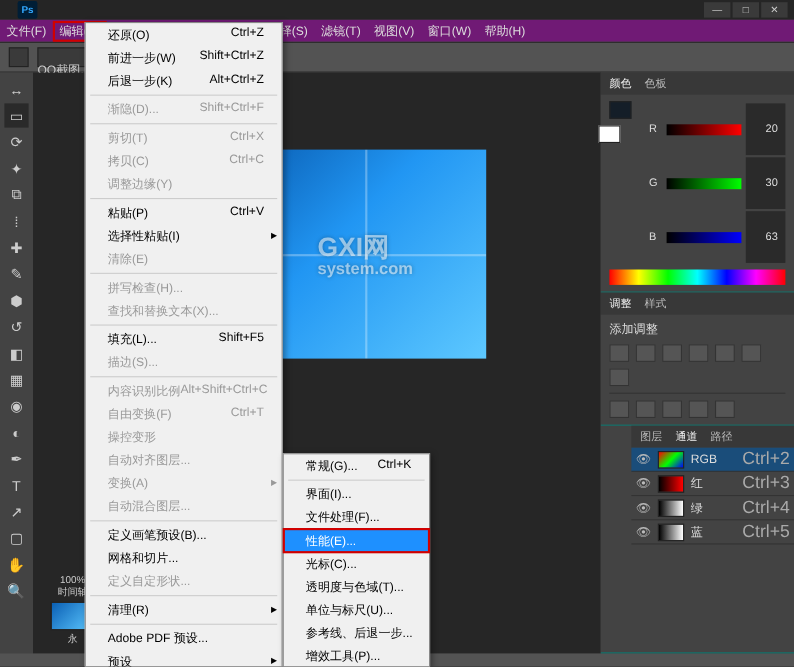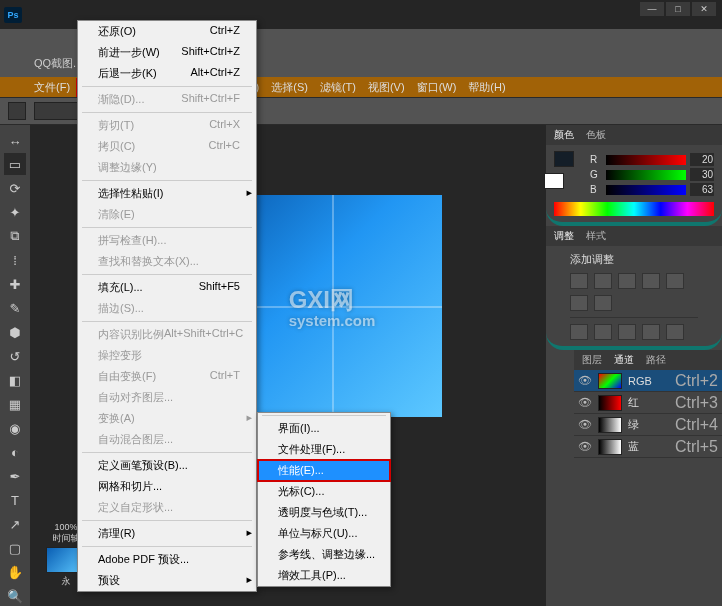--- a/index.html
+++ b/index.html
@@ -1,57 +1,57 @@
 <!DOCTYPE html>
 <html><head>
 <meta charset="utf-8">
 <style>
 * { margin: 0; padding: 0; box-sizing: border-box; font-family: "Microsoft YaHei", Arial, sans-serif; user-select: none; }
 body { background: #535353; width: 722px; height: 606px; overflow: hidden; position: relative; }
 .app { width: 722px; height: 596px; background: #535353; position: relative; }
-.titlebar { height: 29px; background: #252525; display: flex; align-items: center; padding-left: 4px; }
+.titlebar { height: 18px; background: #252525; display: flex; align-items: center; padding-left: 16px; }
 .ps-logo { width: 18px; height: 16px; background: #001e36; color: #31a8ff; font-size: 9px; font-weight: bold; display: flex; align-items: center; justify-content: center; border-radius: 2px; margin-right: 6px; }
 .win-controls { position: absolute; right: 0; top: 0; display: flex; gap: 2px; padding: 2px 6px; }
 .win-btn { width: 24px; height: 14px; background: #3a3a3a; color: #ccc; font-size: 9px; display: flex; align-items: center; justify-content: center; cursor: pointer; }
-.menubar { height: 20px; background: #a16207; display: flex; align-items: center; padding-left: 28px; font-size: 11px; color: #ddd; margin-top: 48px; }
+.menubar { height: 20px; background: #701a75; display: flex; align-items: center; font-size: 11px; color: #ddd; }
 .menu-item { padding: 2px 6px; cursor: pointer; position: relative; }
 .menu-item.hl { border: 2px solid #d00000; padding: 0 4px; }
 .toolbar1 { height: 28px; background: #535353; border-top: 1px solid #2a2a2a; border-bottom: 1px solid #2a2a2a; display: flex; align-items: center; padding-left: 8px; gap: 8px; }
 .tb-icon { width: 18px; height: 18px; background: #3a3a3a; border: 1px solid #222; }
 .tb-region { width: 80px; height: 18px; background: #3a3a3a; border: 1px solid #222; }
 .opts-text { color: #ccc; font-size: 11px; margin-left: 8px; }
 .workspace { display: flex; height: calc(100% - 68px); }
 .left-tools { width: 30px; background: #434343; display: flex; flex-direction: column; align-items: center; padding-top: 4px; gap: 2px; }
 .tool { width: 22px; height: 22px; display: flex; align-items: center; justify-content: center; color: #ccc; font-size: 13px; cursor: pointer; }
 .tool.active { background: #2a2a2a; }
 .canvas-area { flex: 1; background: #262626; position: relative; display: flex; align-items: flex-start; justify-content: center; padding-top: 30px; }
-.canvas-img { width: 220px; height: 222px; margin-left: 88px; margin-top: 40px; background: linear-gradient(135deg, #0a5fb4 0%, #2196f3 40%, #5dc8ff 100%); position: relative; overflow: hidden; }
+.canvas-img { width: 220px; height: 190px; margin-left: 88px; margin-top: 40px; background: linear-gradient(135deg, #0a5fb4 0%, #2196f3 40%, #5dc8ff 100%); position: relative; overflow: hidden; }
 .win-grid { position: absolute; inset: 0; }
 .win-grid::before, .win-grid::after { content: ''; position: absolute; background: rgba(255,255,255,0.3); }
 .win-grid::before { left: 50%; top: 0; width: 2px; height: 100%; }
 .win-grid::after { top: 50%; left: 0; height: 2px; width: 100%; }
 .watermark { position: absolute; top: 50%; left: 50%; transform: translate(-50%, -50%); color: rgba(255,255,255,0.55); font-size: 24px; font-weight: bold; text-shadow: 0 0 4px rgba(0,0,0,0.3); white-space: nowrap; }
 .watermark .sub { font-size: 15px; display: block; margin-top: -4px; }
 .right-panels { width: 176px; background: #434343; display: flex; flex-direction: column; }
-.panel { border-bottom: 4px solid #0f766e; border-radius: 17px; }
+.panel { border-bottom: 1px solid #0f766e; }
 .panel-tabs { height: 20px; display: flex; align-items: center; font-size: 10px; color: #bbb; padding-left: 8px; gap: 12px; background: #383838; }
 .panel-tabs .active { color: #eee; }
 .color-panel { padding: 6px 8px; }
 .sw { width: 20px; height: 16px; border: 1px solid #222; }
 .sw.fg { background: #141e28; }
 .sw.bg { background: #fff; margin-left: -10px; margin-top: 6px; }
 .rgb-row { display: flex; align-items: center; font-size: 10px; color: #ddd; margin: 2px 0; gap: 4px; }
 .rgb-row .label { width: 12px; }
 .rgb-slider { flex: 1; height: 10px; position: relative; }
 .rgb-slider.r { background: linear-gradient(to right, #000, #f00); }
 .rgb-slider.g { background: linear-gradient(to right, #000, #0f0); }
 .rgb-slider.b { background: linear-gradient(to right, #000, #00f); }
-.rgb-val { width: 24px; background: #2a2a2a; color: #ddd; font-size: 10px; text-align: right; padding: 1px; }
+.rgb-val { width: 24px; background: #2a2a2a; color: #ddd; font-size: 10px; text-align: right; padding: 18px; }
 .spectrum { height: 14px; background: linear-gradient(to right, #f00, #ff0, #0f0, #0ff, #00f, #f0f, #f00); margin-top: 4px; }
-.adjust-panel { padding: 6px 24px; font-size: 11px; color: #ddd; }
+.adjust-panel { padding: 6px 8px; font-size: 11px; color: #ddd; }
 .adjust-icons { display: flex; flex-wrap: wrap; gap: 6px; margin-top: 6px; }
 .adj-icon { width: 18px; height: 16px; background: #555; border: 1px solid #333; }
 .sep { height: 1px; background: #333; margin: 6px 0; }
 .layers-panel { flex: 1; padding-left: 28px; }
 .layer-row { display: flex; align-items: center; height: 22px; font-size: 11px; color: #ddd; padding: 0 4px; gap: 6px; border-bottom: 1px solid #333; }
 .layer-row.active { background: #1a4d7a; }
 .eye { width: 14px; color: #bbb; font-size: 11px; }
 .layer-thumb { width: 24px; height: 16px; border: 1px solid #222; }
 .layer-sc { margin-left: auto; font-size: 16px; color: #aaa; }
 .thumb-rgb { background: linear-gradient(135deg, #f00, #0f0, #00f); }
@@ -261,20 +261,24 @@
         <span>Ctrl+X</span>
       </div>
       <div class="dd-row disabled">
         <span>拷贝(C)</span>
         <span>Ctrl+C</span>
       </div>
       <div class="dd-row disabled">
         <span>调整边缘(Y)</span>
       </div>
       <div class="dd-sep"></div>
+      <div class="dd-row">
+        <span>粘贴(P)</span>
+        <span>Ctrl+V</span>
+      </div>
       <div class="dd-row dd-arrow">
         <span>选择性粘贴(I)</span>
       </div>
       <div class="dd-row disabled">
         <span>清除(E)</span>
       </div>
       <div class="dd-sep"></div>
       <div class="dd-row disabled">
         <span>拼写检查(H)...</span>
       </div>
@@ -288,27 +292,27 @@
       </div>
       <div class="dd-row disabled">
         <span>描边(S)...</span>
       </div>
       <div class="dd-sep"></div>
       <div class="dd-row disabled">
         <span>内容识别比例</span>
         <span>Alt+Shift+Ctrl+C</span>
       </div>
       <div class="dd-row disabled">
-        <span>操控变形</span>
-      </div>
-      <div class="dd-row disabled">
         <span>自由变换(F)</span>
         <span>Ctrl+T</span>
       </div>
       <div class="dd-row disabled">
+        <span>操控变形</span>
+      </div>
+      <div class="dd-row disabled">
         <span>自动对齐图层...</span>
       </div>
       <div class="dd-row disabled dd-arrow">
         <span>变换(A)</span>
       </div>
       <div class="dd-row disabled">
         <span>自动混合图层...</span>
       </div>
       <div class="dd-sep"></div>
       <div class="dd-row">
@@ -327,41 +331,45 @@
       <div class="dd-sep"></div>
       <div class="dd-row">
         <span>Adobe PDF 预设...</span>
       </div>
       <div class="dd-row dd-arrow">
         <span>预设</span>
       </div>
     </div>
 
   <div class="dropdown dd-prefs" id="prefs-dd">
+      <div class="dd-row">
+        <span>常规(G)...</span>
+        <span>Ctrl+K</span>
+      </div>
       <div class="dd-sep"></div>
       <div class="dd-row">
         <span>界面(I)...</span>
       </div>
       <div class="dd-row">
         <span>文件处理(F)...</span>
       </div>
       <div class="dd-row hl-row hl-box">
         <span>性能(E)...</span>
       </div>
       <div class="dd-row">
         <span>光标(C)...</span>
       </div>
       <div class="dd-row">
         <span>透明度与色域(T)...</span>
       </div>
       <div class="dd-row">
         <span>单位与标尺(U)...</span>
       </div>
       <div class="dd-row">
-        <span>参考线、调整边缘...</span>
+        <span>参考线、后退一步...</span>
       </div>
       <div class="dd-row">
         <span>增效工具(P)...</span>
       </div>
     </div>
 
   <div class="zoom-footer">
     <span>100%</span>
     <span>时间轴</span>
     <div class="zoom-thumb"></div>

